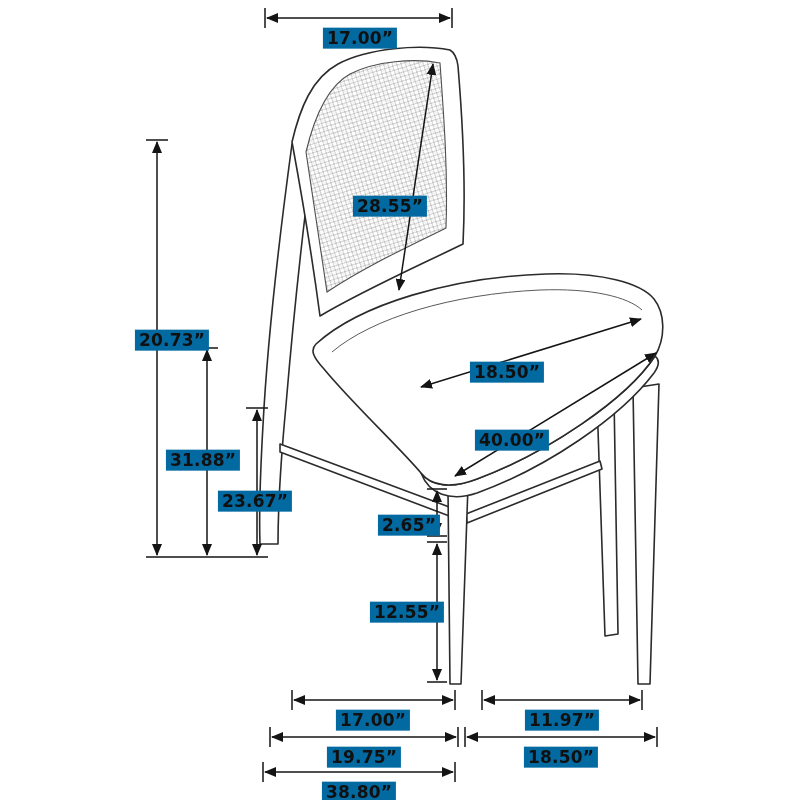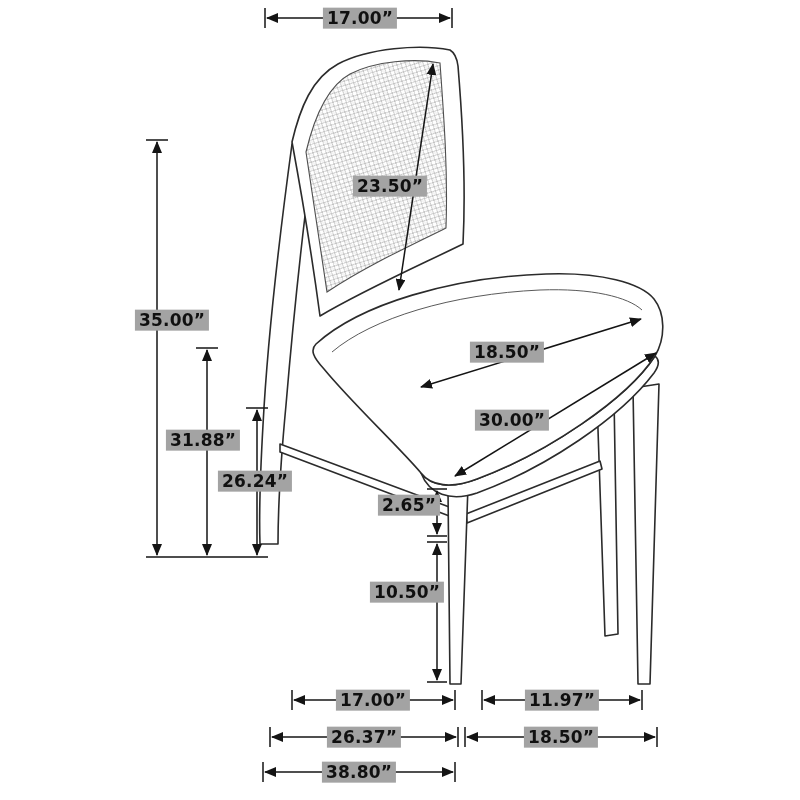--- a/index.html
+++ b/index.html
@@ -3,22 +3,22 @@
 <meta charset="utf-8">
 <style>
   html,body{margin:0;padding:0;background:#ffffff;}
   .canvas{
     position:relative;width:800px;height:800px;background:#ffffff;
     font-family:"DejaVu Sans","Liberation Sans",sans-serif;overflow:hidden;
   }
   .canvas svg{position:absolute;left:0;top:0;}
   .dim-label{
     position:absolute;transform:translate(-50%,-50%);
-    background:#a3a3a3;color:#101010;font-weight:bold;font-size:17px;
-    line-height:1.1;padding:1px 4px;white-space:nowrap;letter-spacing:.2px;
+    background:#0369a1;color:#101010;font-weight:bold;font-size:17px;
+    line-height:1.1;padding:1px 4px;white-space:nowrap;letter-spacing:.2px;margin-top:20px;
   }
   .chair-line{stroke:#2b2b2b;stroke-width:1.6;fill:#ffffff;stroke-linejoin:round;}
   .chair-detail{stroke:#5a5a5a;stroke-width:1;fill:none;}
   .dim{stroke:#141414;stroke-width:1.5;fill:none;}
 </style>
 </head>
 <body>
 
 <div class="canvas">
 
@@ -119,26 +119,26 @@
       </g>
 
       <g>
         <path class="dim" d="M263,762 V782 M455,762 V782"></path>
         <line class="dim" x1="265" y1="772" x2="453" y2="772" marker-start="url(#ah)" marker-end="url(#ah)"></line>
       </g>
     </g>
   </svg>
 
   <div class="dim-label" style="left:360px;top:18px">17.00”</div>
-  <div class="dim-label" style="left:390px;top:186px">23.50”</div>
-  <div class="dim-label" style="left:172px;top:320px">35.00”</div>
+  <div class="dim-label" style="left:390px;top:186px">28.55”</div>
+  <div class="dim-label" style="left:172px;top:320px">20.73”</div>
   <div class="dim-label" style="left:203px;top:440px">31.88”</div>
-  <div class="dim-label" style="left:255px;top:481px">26.24”</div>
+  <div class="dim-label" style="left:255px;top:481px">23.67”</div>
   <div class="dim-label" style="left:507px;top:352px">18.50”</div>
-  <div class="dim-label" style="left:512px;top:420px">30.00”</div>
+  <div class="dim-label" style="left:512px;top:420px">40.00”</div>
   <div class="dim-label" style="left:409px;top:505px">2.65”</div>
-  <div class="dim-label" style="left:407px;top:592px">10.50”</div>
+  <div class="dim-label" style="left:407px;top:592px">12.55”</div>
   <div class="dim-label" style="left:373px;top:700px">17.00”</div>
   <div class="dim-label" style="left:562px;top:700px">11.97”</div>
-  <div class="dim-label" style="left:364px;top:737px">26.37”</div>
+  <div class="dim-label" style="left:364px;top:737px">19.75”</div>
   <div class="dim-label" style="left:561px;top:737px">18.50”</div>
   <div class="dim-label" style="left:359px;top:772px">38.80”</div>
 </div>
 
 </body></html>

